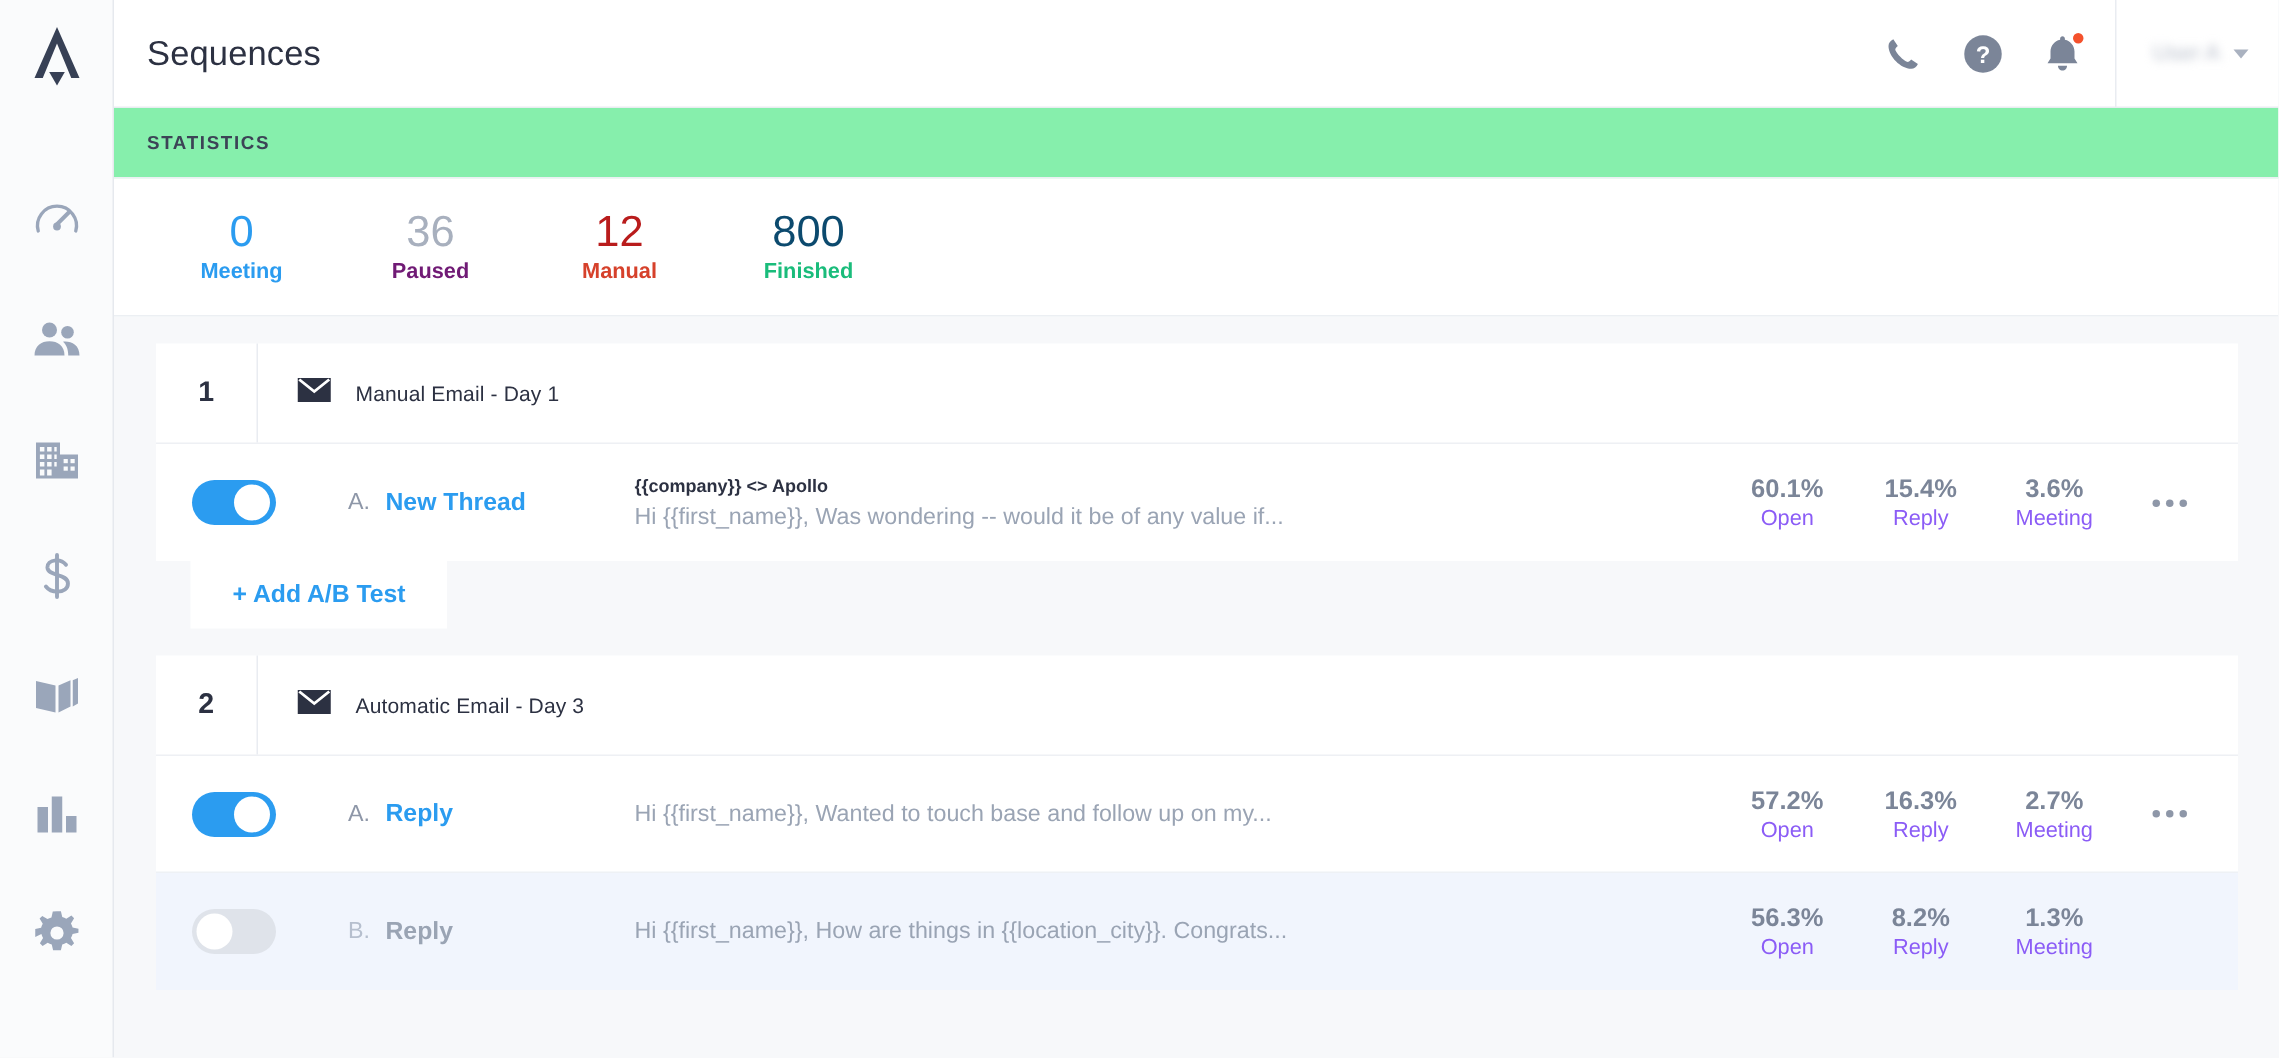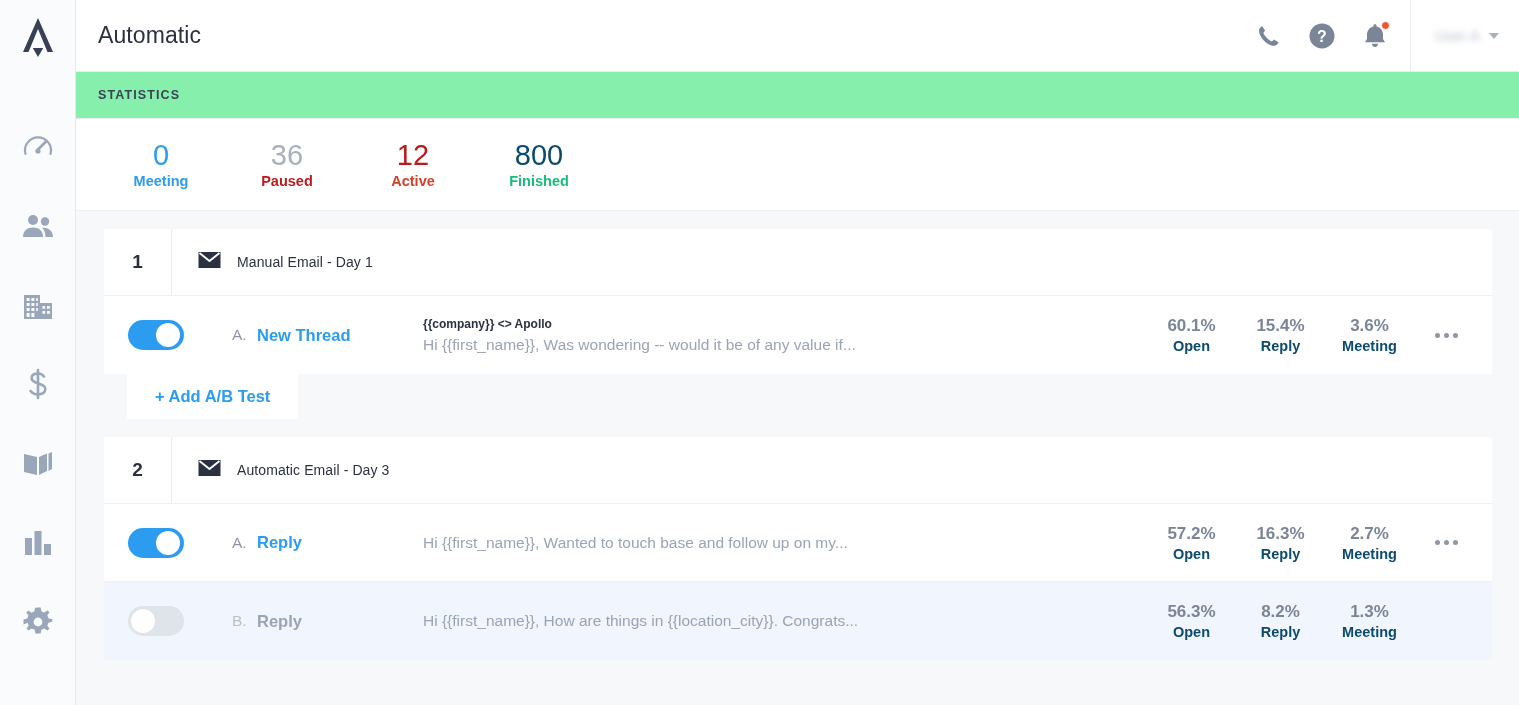--- a/index.html
+++ b/index.html
@@ -293,22 +293,22 @@
     flex-direction: column;
     gap: 2px;
   }
   .metric-value {
     font-size: 17px;
     font-weight: bold;
     color: #7b8598;
   }
   .metric-label {
     font-size: 14.5px;
-    color: #0c4a6e;
-    font-weight: 700;
+    color: #8b5cf6;
+    font-weight: 400;
   }
   .kebab {
     width: 64px;
     flex: 0 0 64px;
     display: flex;
     align-items: center;
     justify-content: center;
     gap: 4px;
   }
   .kebab i {
@@ -422,21 +422,21 @@
             <circle cx="16" cy="16" r="4.4" fill="#fafbfc"></circle>
           </svg>
         </span>
       </div>
     </div>
   </nav>
 
   <div class="main">
 
     <header class="topbar">
-      <div class="page-title">Automatic</div>
+      <div class="page-title">Sequences</div>
       <div class="topbar-spacer"></div>
       <div class="topbar-icons">
         <span class="ticon">
           <svg width="26" height="26" viewBox="0 0 26 26" fill="#7b8598">
             <path d="M6.2 3.2 C4.4 4 3 5.8 3 7.6 C3 14.6 11.2 22.8 18.2 22.8 C20 22.8 21.8 21.4 22.6 19.6 L18.1 16.6 C17.2 17.6 16.2 18.6 15.3 18.2 C12.6 17 8.8 13.2 7.6 10.5 C7.2 9.6 8.2 8.6 9.2 7.7 Z"></path>
           </svg>
         </span>
         <span class="ticon">
           <svg width="28" height="28" viewBox="0 0 28 28">
             <circle cx="14" cy="14" r="12.5" fill="#7b8598"></circle>
@@ -464,25 +464,25 @@
         <span class="stats-label">STATISTICS</span>
       </div>
 
       <div class="stats-panel">
         <div class="stat">
           <span class="stat-value" style="color: rgb(43, 156, 240);">0</span>
           <span class="stat-label" style="color: rgb(43, 156, 240);">Meeting</span>
         </div>
         <div class="stat">
           <span class="stat-value" style="color: rgb(168, 176, 190);">36</span>
-          <span class="stat-label" style="color: #b91c1c;">Paused</span>
+          <span class="stat-label" style="color: #701a75;">Paused</span>
         </div>
         <div class="stat">
           <span class="stat-value" style="color: #b91c1c;">12</span>
-          <span class="stat-label" style="color: rgb(214, 65, 43);">Active</span>
+          <span class="stat-label" style="color: rgb(214, 65, 43);">Manual</span>
         </div>
         <div class="stat">
           <span class="stat-value" style="color: #0c4a6e;">800</span>
           <span class="stat-label" style="color: rgb(26, 188, 123);">Finished</span>
         </div>
       </div>
 
       <div class="steps">
 
         <div class="step-block">

